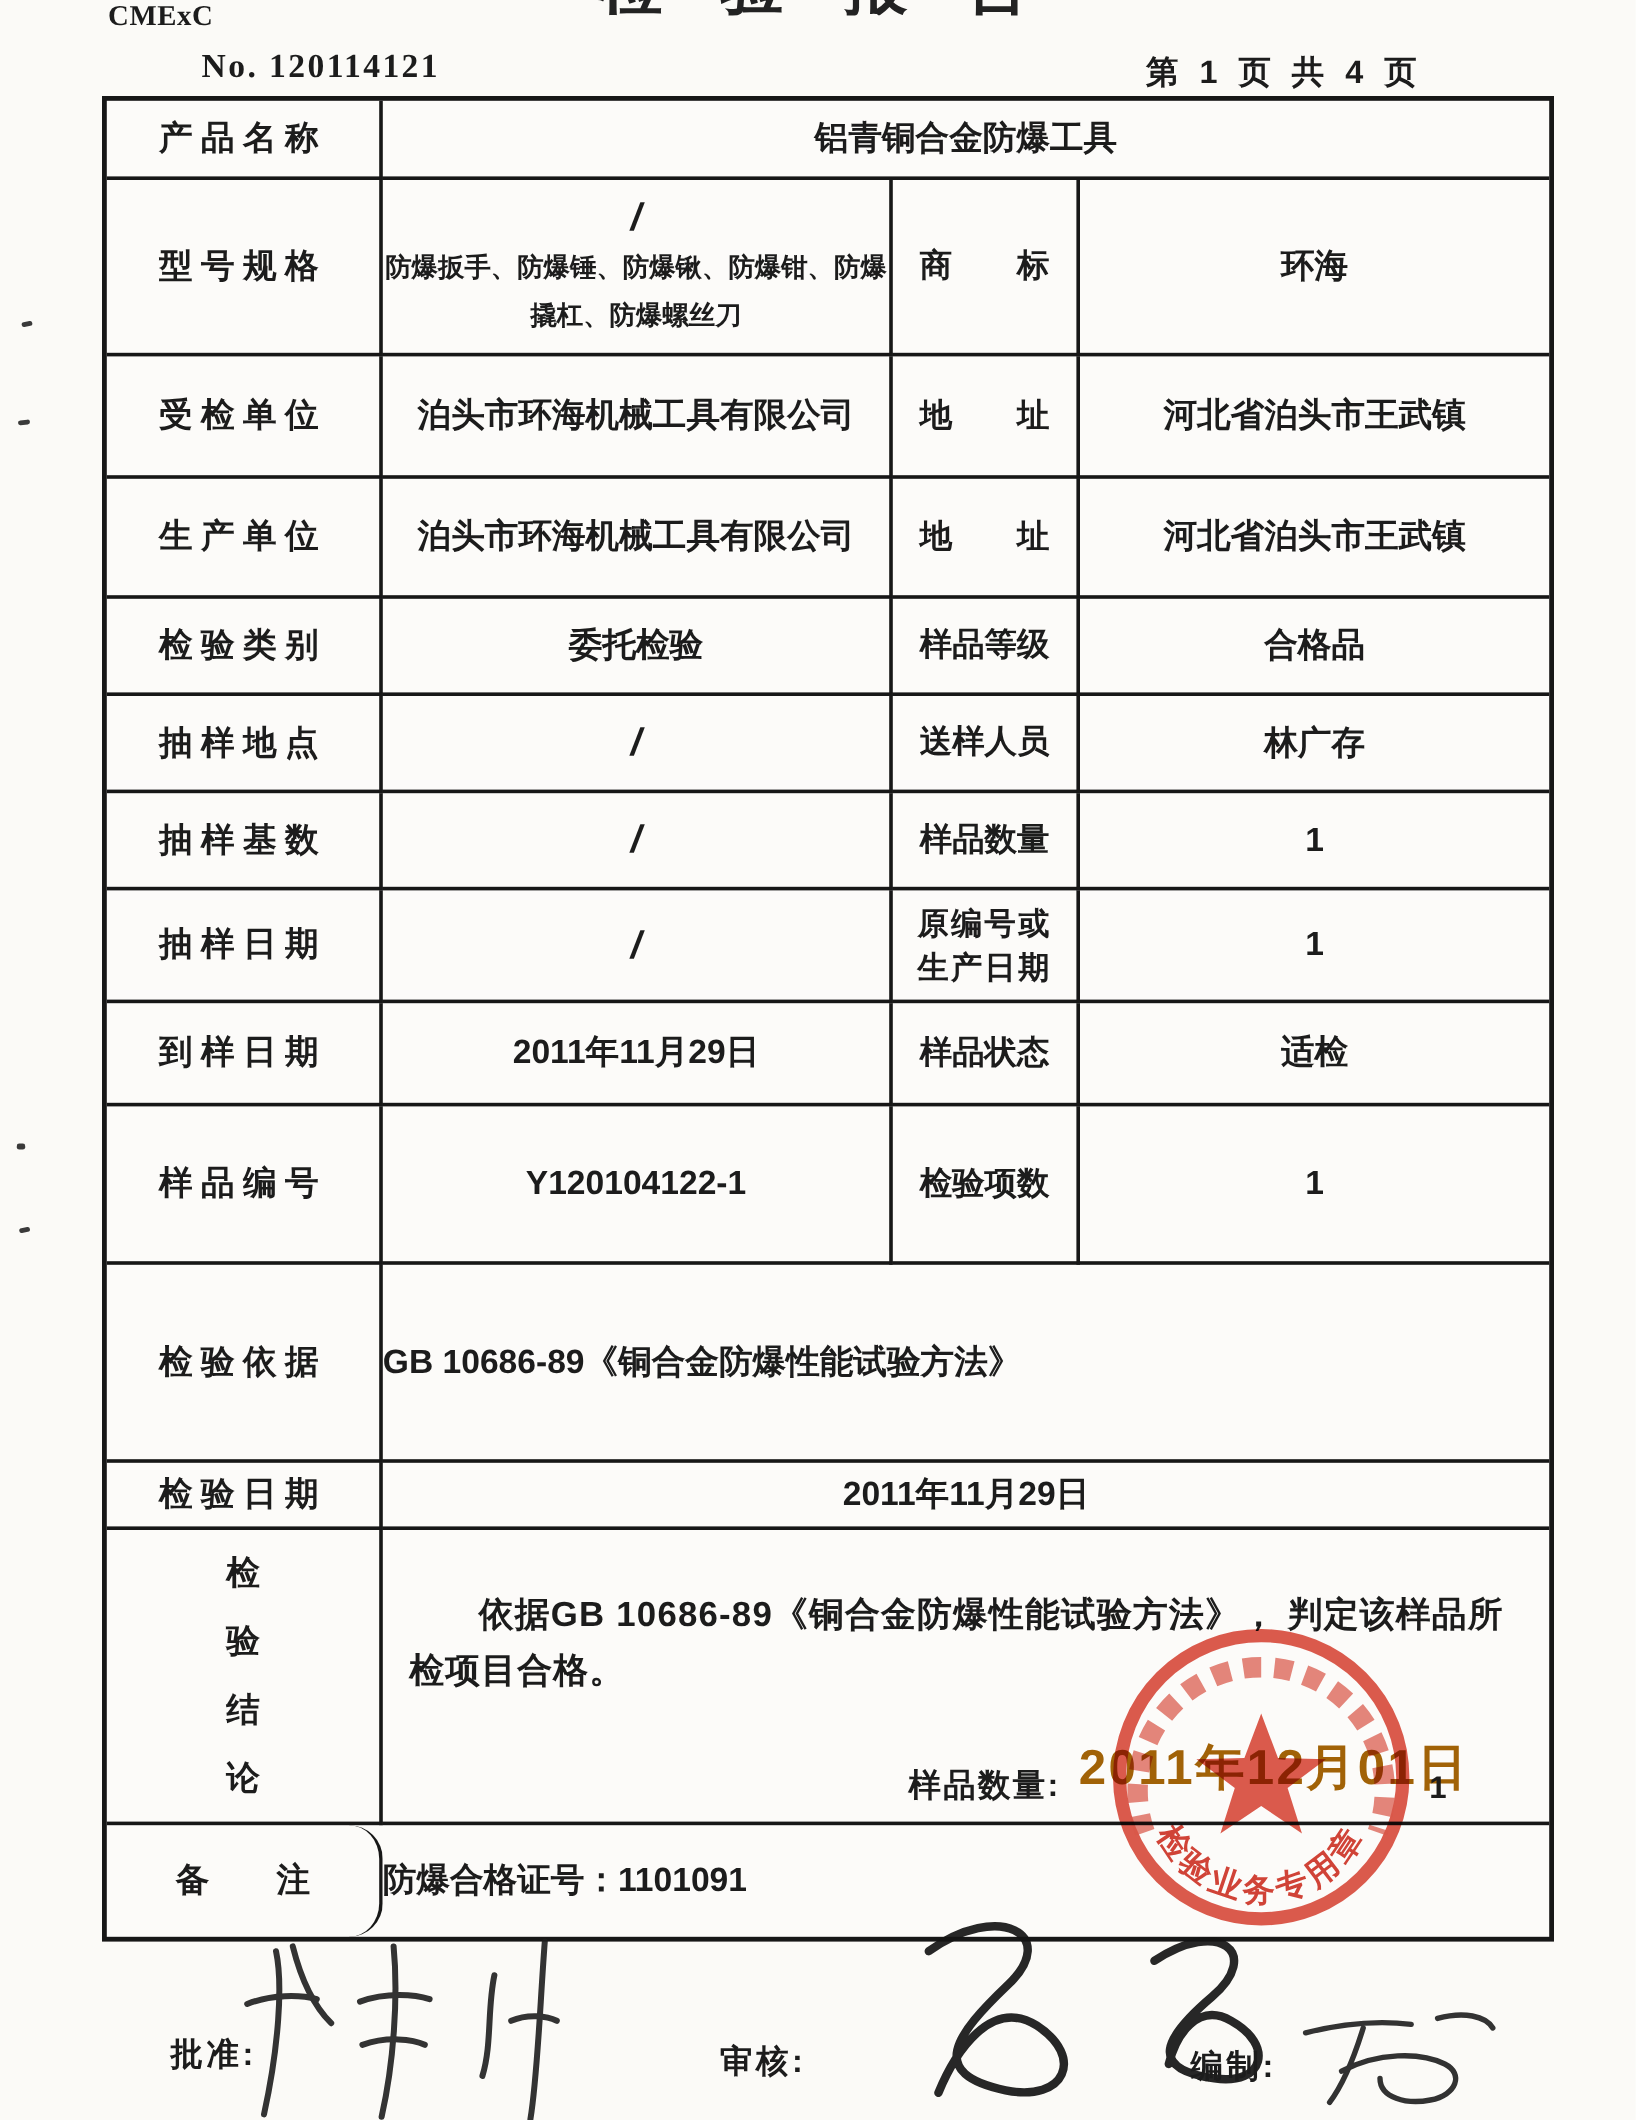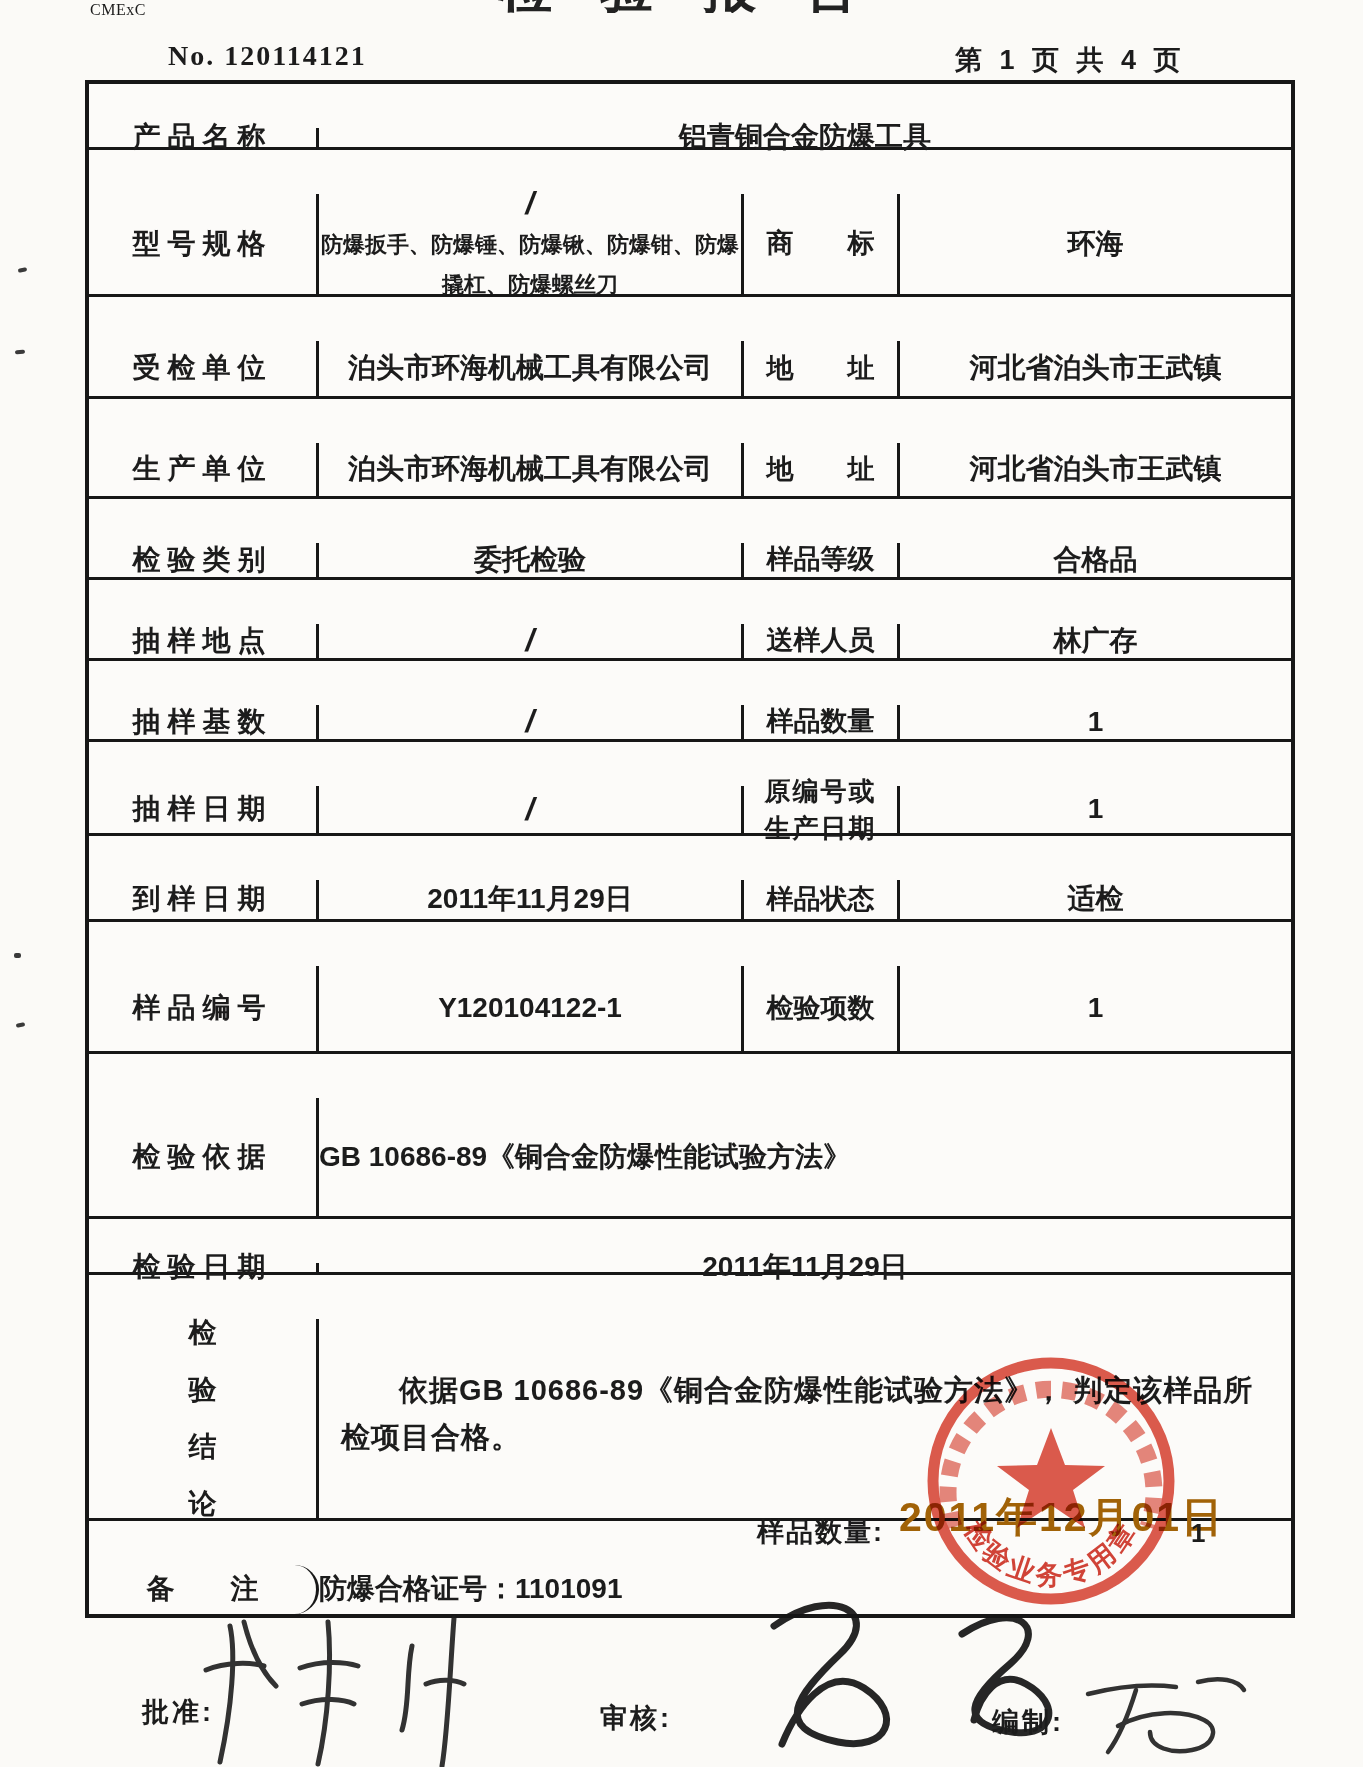--- a/index.html
+++ b/index.html
@@ -7,21 +7,21 @@
   body {
     position: relative;
     background: #fbfaf7;
     overflow: hidden;
     font-family: "Liberation Sans", sans-serif;
     color: #1c1c1c;
   }
   
   .logo {
     position:absolute; left:90px; top:1px;
-    font-size:16px; font-weight:normal; letter-spacing:0.5px;
+    font-size:24px; font-weight:bold; letter-spacing:0.5px;
     font-family:"Liberation Serif", serif;
   }
   .title-crop-wrap {
     position:absolute; left:498px; top:0; width:500px; height:13px;
     overflow:hidden;
   }
   .title-crop-wrap .inner {
     position:relative; top:-48px;
     font-size:54px; font-weight:bold; letter-spacing:48px; white-space:nowrap;
     color:#222;
@@ -46,21 +46,20 @@
     background:#fcfbf9;
   }
   .cell {
     border-right:3px solid #171717;
     border-bottom:3px solid #171717;
     display:flex; flex-direction:column;
     align-items:center; justify-content:center;
     font-weight:bold; text-align:center;
     position:relative;
     line-height:1.3;
-    margin-top:44px;
   }
   .cell.no-r { border-right:none; }
   .cell.no-b { border-bottom:none;border-radius:28px; }
   .span3 { grid-column:2 / 5; }
   .lbl   { font-size:28px; letter-spacing:7px; }
   .lbl2  { font-size:27px; }
   .val   { font-size:28px; }
   .slash { font-size:32px; font-style:italic; font-weight:bold; }
   .left-align { align-items:flex-start; text-align:left; padding-left:0; }
   .model-list { font-size:22px; line-height:40px; padding:0 0; }

